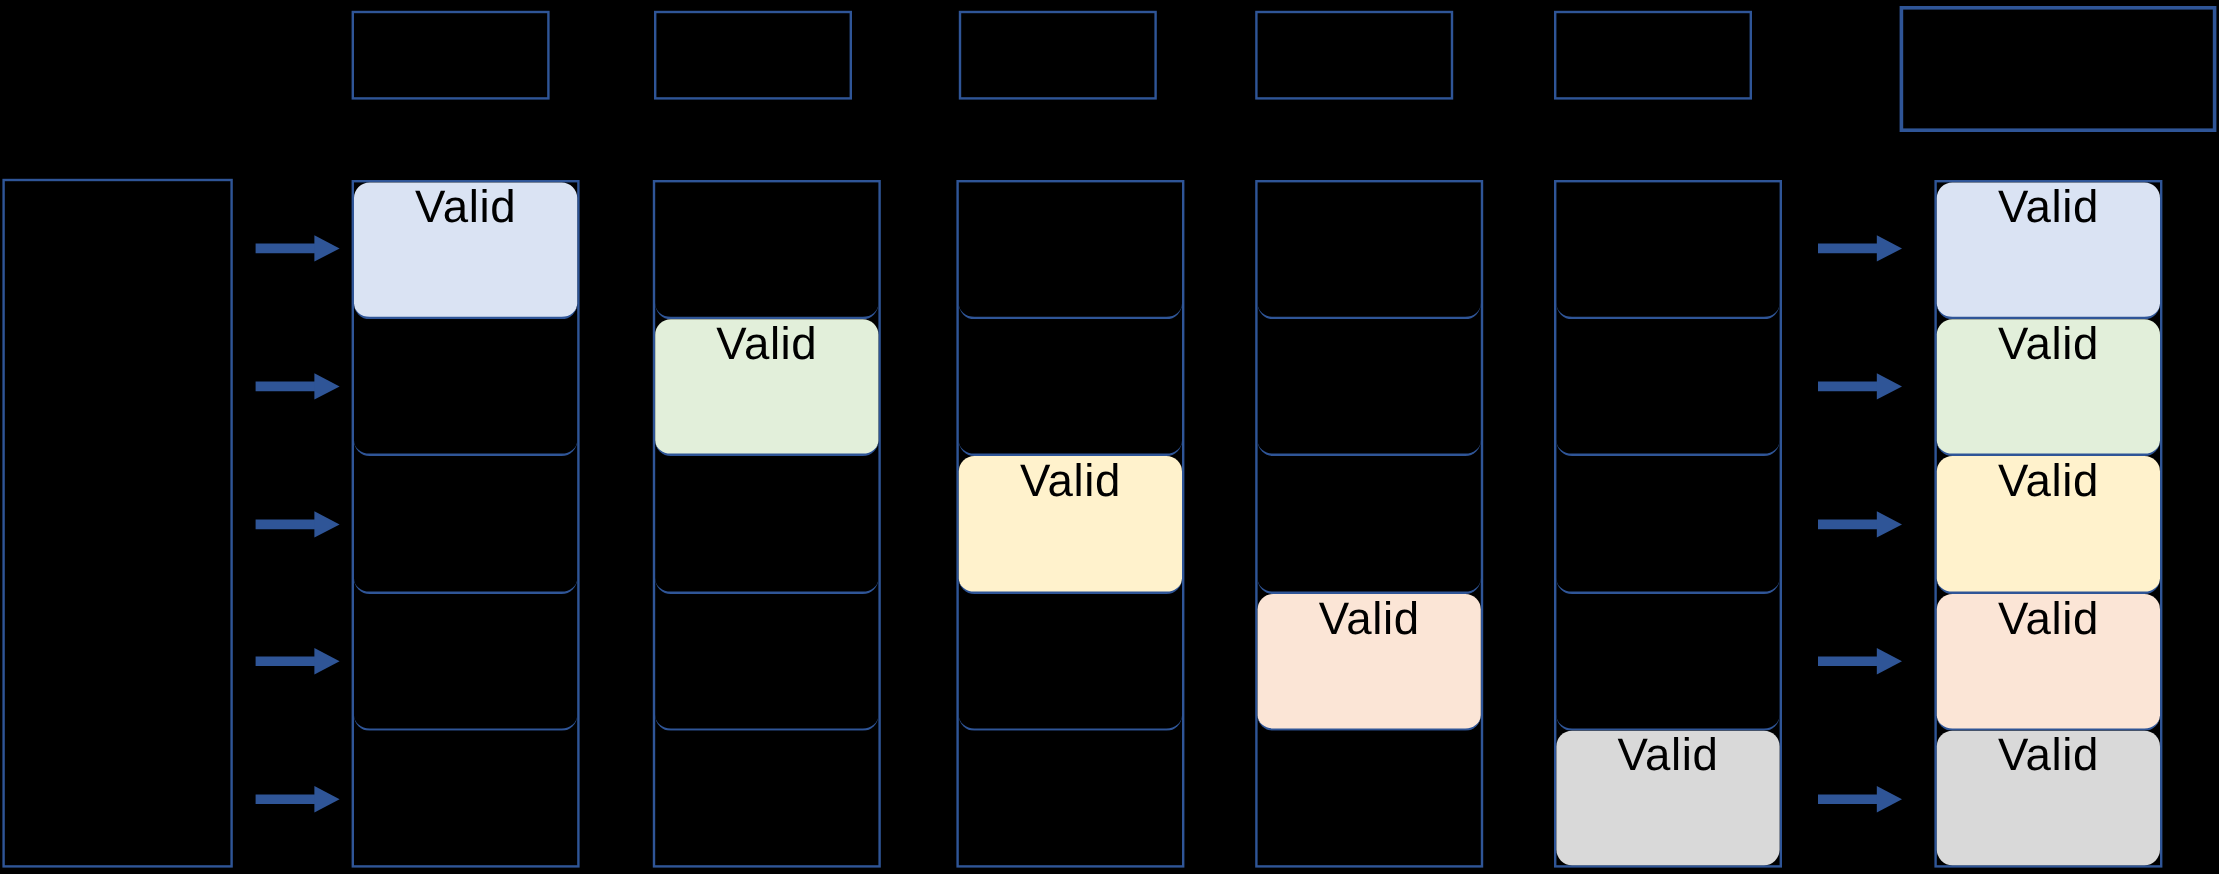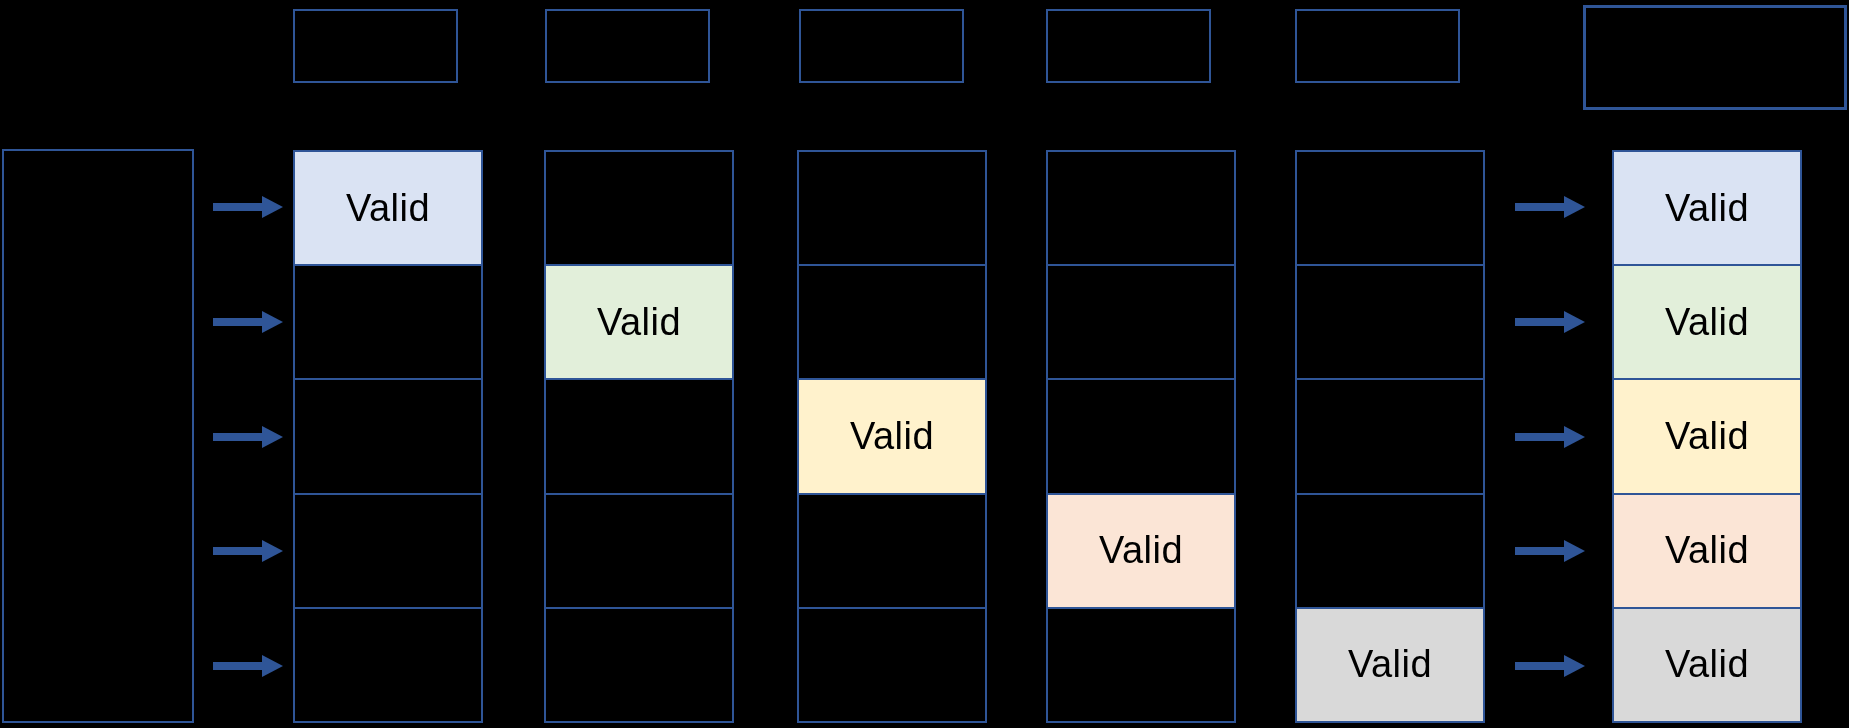--- a/index.html
+++ b/index.html
@@ -49,23 +49,24 @@
     height: 573px;
     border: 2.5px solid var(--border, #2F5597);
     box-sizing: border-box;
     display: flex;
     flex-direction: column;
   }
   .cell {
     flex: 1 1 0;
     border-bottom: 2.5px solid var(--border, #2F5597);
     display: flex;
-    align-items: center;
+    align-items: flex-start;
     justify-content: center;
     box-sizing: border-box;
+    border-radius: 13px;
   }
   .cell:last-child {
     border-bottom: none;
   }
   .valid-label {
     font-size: 38px;
     color: var(--valid-text, #000000);
     letter-spacing: 0.5px;
   }
   .arrow {

